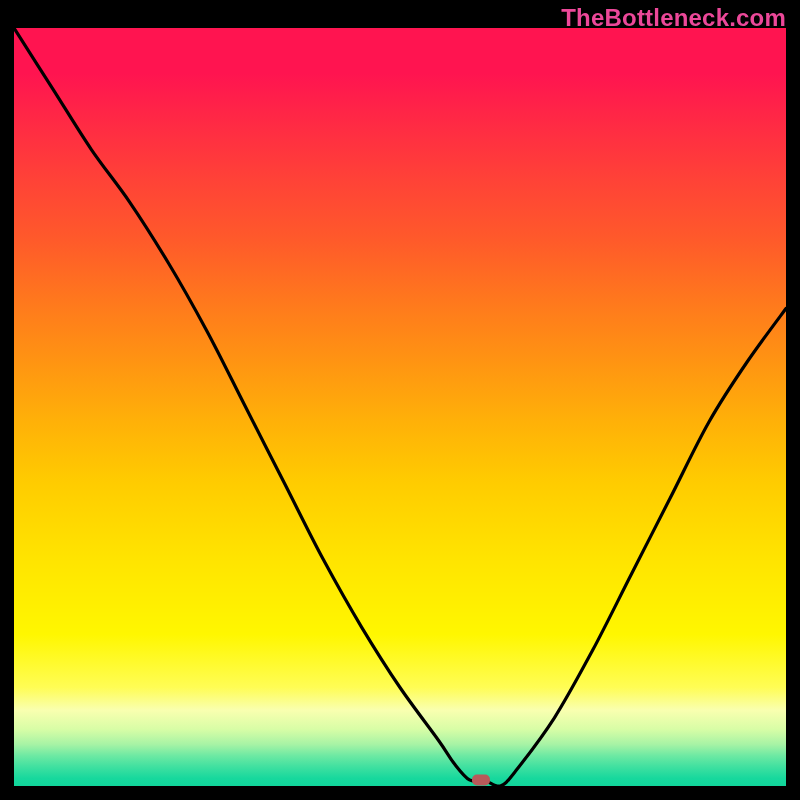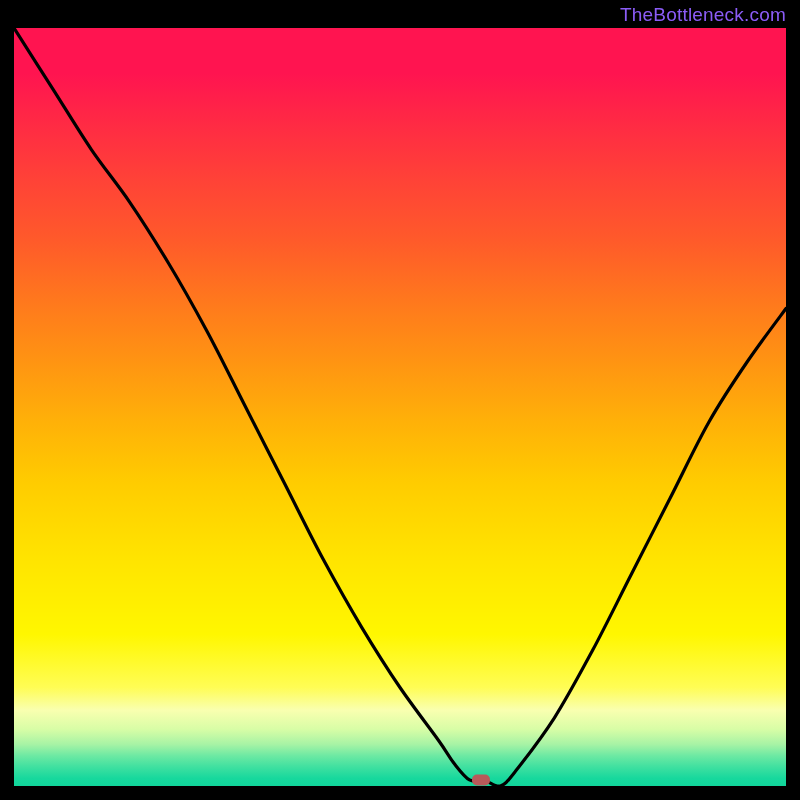--- a/index.html
+++ b/index.html
@@ -14,23 +14,23 @@
   .frame {
     position: relative;
     width: 800px;
     height: 800px;
     background: #000;
   }
   .watermark {
     position: absolute;
     top: 4px;
     right: 14px;
-    color: #8b5cf6;
-    font-size: 19px;
-    font-weight: 400;
+    color: #ec4899;
+    font-size: 24px;
+    font-weight: 700;
     letter-spacing: 0.2px;
     z-index: 5;
   }
   .plot-area {
     position: absolute;
     left: 14px;
     top: 28px;
     width: 772px;
     height: 758px;
     overflow: hidden;

